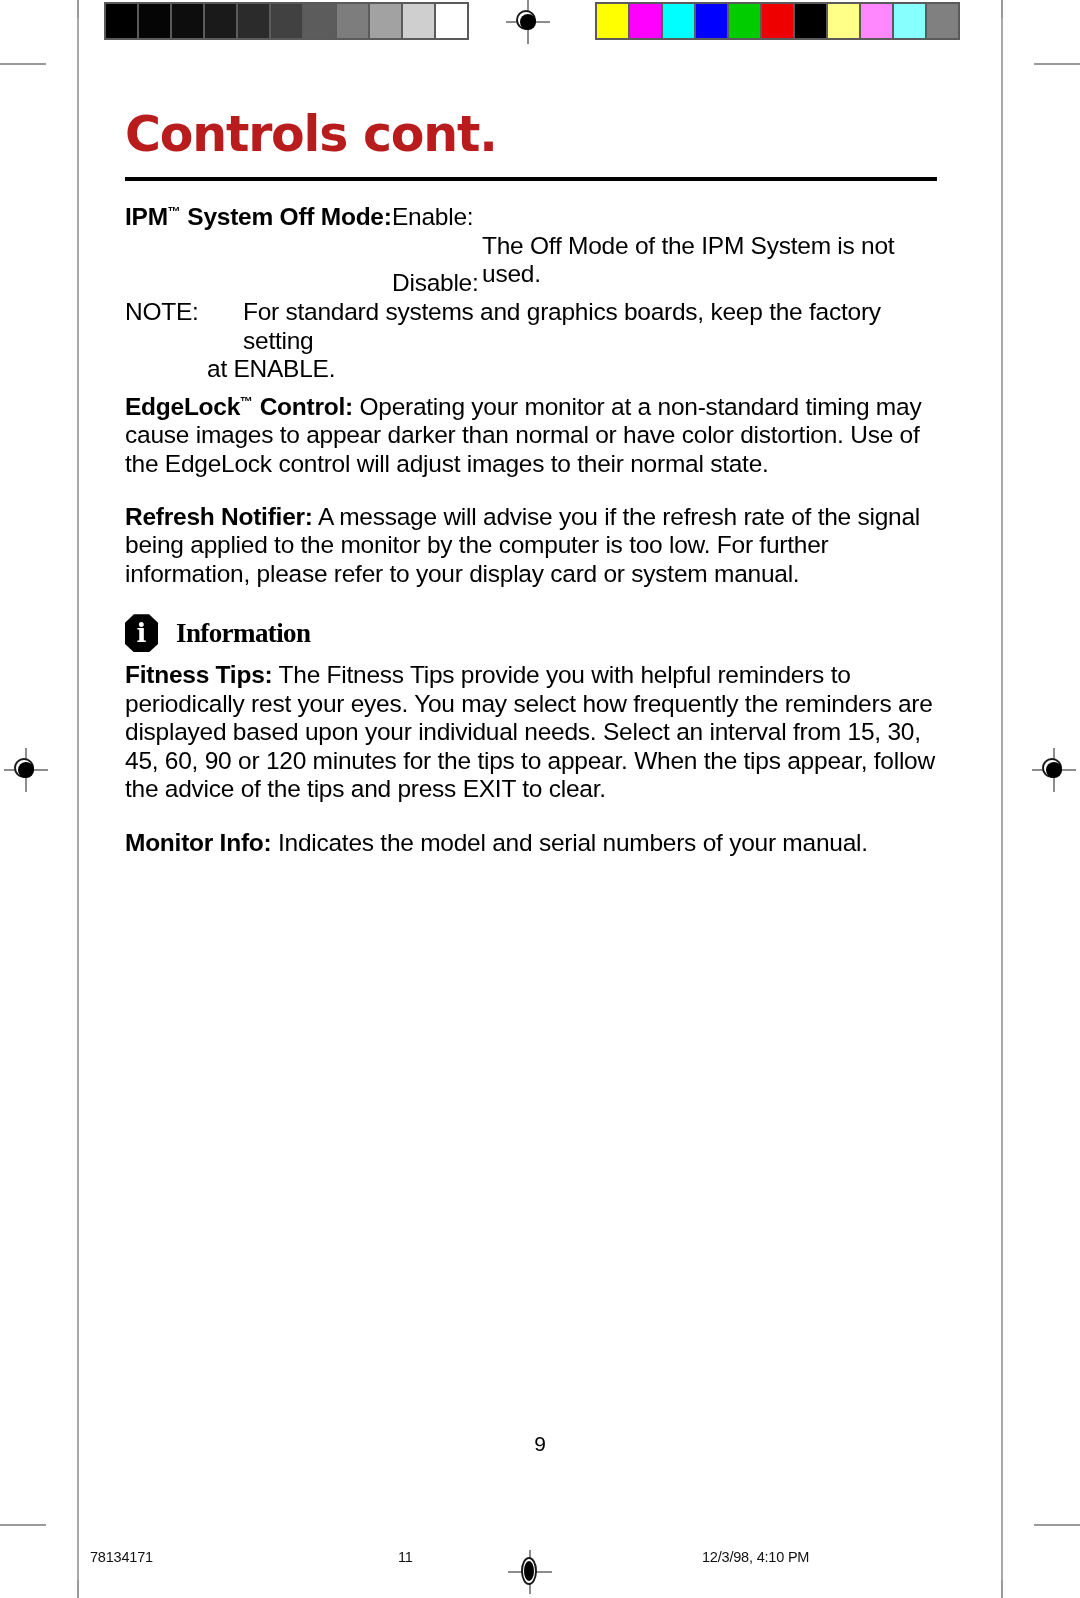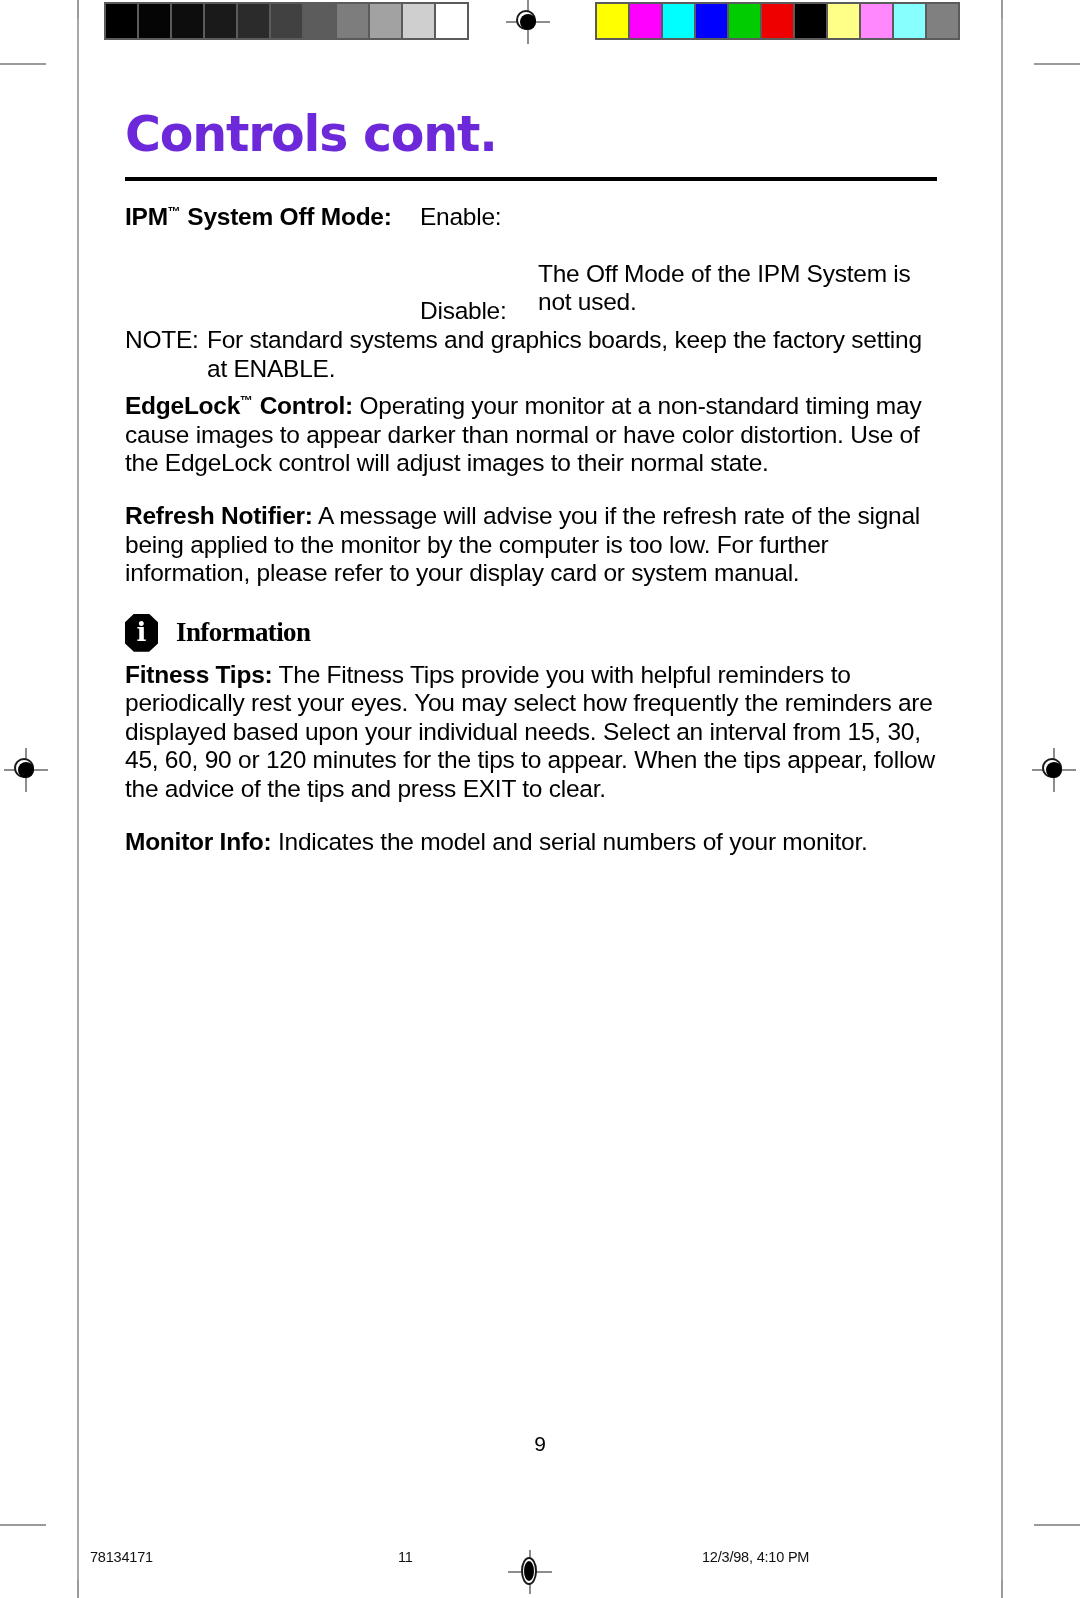--- a/index.html
+++ b/index.html
@@ -122,21 +122,21 @@
     top: 110px;
     width: 812px;
   }
   h1.page-title {
     margin: 0;
     font-family: "DejaVu Sans", sans-serif;
     font-size: 49px;
     font-weight: bold;
     letter-spacing: -1.2px;
     line-height: 1.0;
-    color: #6d28d9;
+    color: #b91c1c;
   }
   .title-rule {
     margin-top: 18px;
     height: 4px;
     background: #000;
     width: 100%;
   }
 
   .para {
     font-size: 24.5px;
@@ -151,38 +151,37 @@
   
   .ipm-block {
     margin-top: 22px;
     display: grid;
     grid-template-columns: 267px 90px 1fr;
     column-gap: 0px;
     row-gap: 0px;
     font-size: 24.5px;
     line-height: 1.165;
     letter-spacing: -0.25px;
-    gap: 28px;
   }
   .ipm-term { font-weight: bold; grid-column: 1; grid-row: 1; }
   .ipm-key-en { grid-column: 2; grid-row: 1; }
   .ipm-def-en { grid-column: 3; grid-row: 1; }
   .ipm-key-di { grid-column: 2; grid-row: 2; margin-top: 37px; }
   .ipm-def-di { grid-column: 3; grid-row: 2; }
 
   .note-block {
     margin-top: 1px;
     font-size: 24.5px;
     line-height: 1.165;
     letter-spacing: -0.25px;
     display: grid;
     grid-template-columns: 82px 1fr;
   }
   .note-label { grid-column: 1; }
-  .note-text  { grid-column: 2; }
+  .note-text  { grid-column: 2; margin-left: 36px; }
   .note-cont  { grid-column: 2; }
 
   
   .info-heading {
     display: flex;
     align-items: center;
     margin-top: 26px;
     margin-bottom: 2px;
   }
   .info-icon {
@@ -340,21 +339,21 @@
     <span class="info-icon">
       <span class="oct"></span>
       <span class="glyph">i</span>
     </span>
     <span class="info-title">Information</span>
   </div>
 
 
   <p class="para"><b>Fitness Tips:</b><span> The Fitness Tips provide you with helpful reminders to periodically rest your eyes. You may select how frequently the reminders are displayed based upon your individual needs. Select an interval from 15, 30, 45, 60, 90 or 120 minutes for the tips to appear. When the tips appear, follow the advice of the tips and press EXIT to clear.</span></p>
 
-  <p class="para"><b>Monitor Info:</b><span> Indicates the model and serial numbers of your monitor.</span></p>
+  <p class="para"><b>Monitor Info:</b><span> Indicates the model and serial numbers of your manual.</span></p>
 
 </div>
 
 <div class="folio">9</div>
 
 <div class="print-footer">
   <span class="pf-left">78134171</span>
   <span class="pf-mid">11</span>
   <span class="pf-right">12/3/98, 4:10 PM</span>
 </div>

